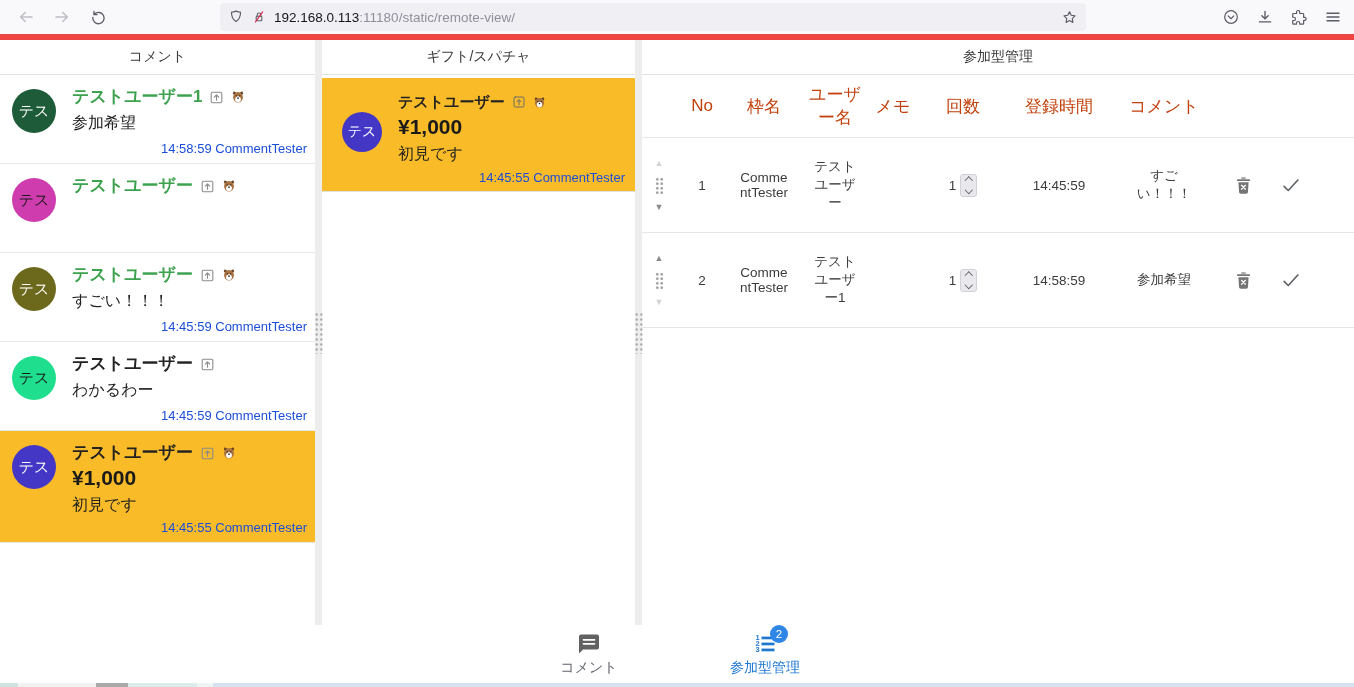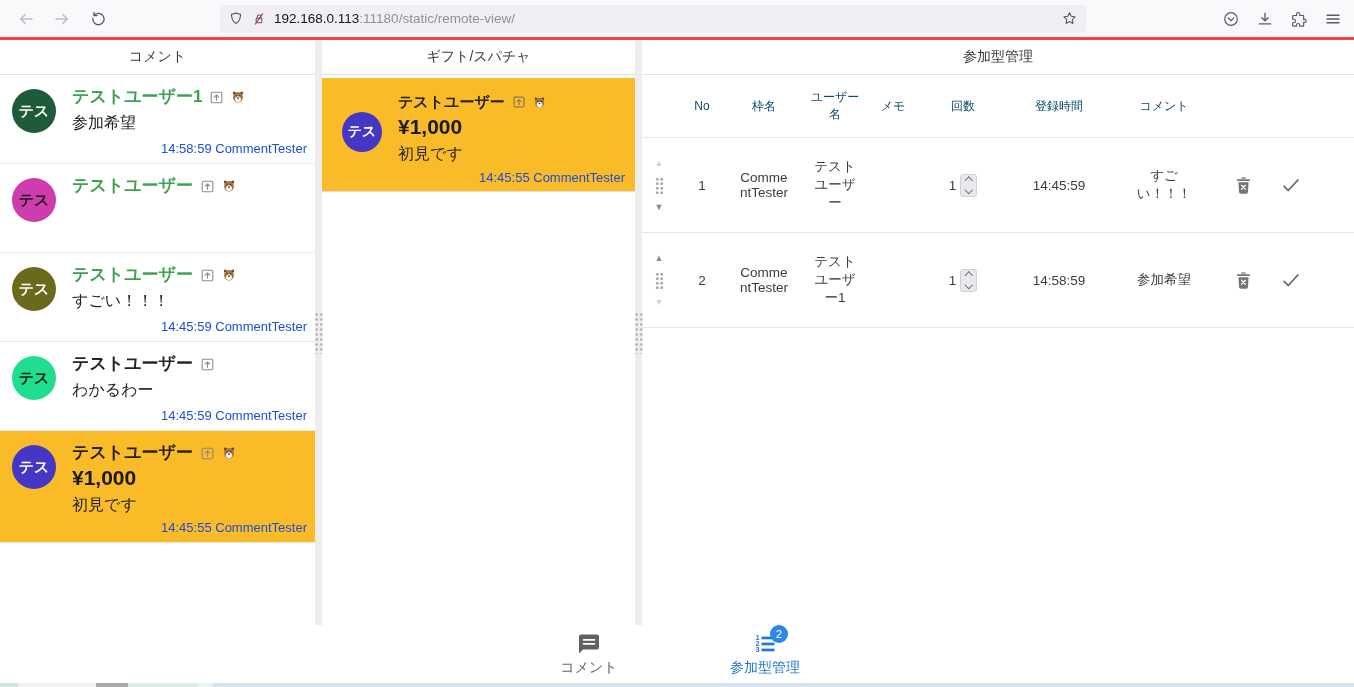--- a/index.html
+++ b/index.html
@@ -1,62 +1,62 @@
 <!DOCTYPE html>
 <html><head>
 <meta charset="utf-8">
 <style>
   html,body{margin:0;padding:0;width:1354px;height:687px;overflow:hidden;
     font-family:"Liberation Sans","DejaVu Sans",sans-serif;background:#fff;}
   *{box-sizing:border-box}
 
   
-  .chrome{height:40px;background:#f9f9fb;border-bottom:3px solid #ef4444;display:flex;align-items:center;padding:0 12px;}
+  .chrome{height:40px;background:#f9f9fb;border-bottom:6px solid #ef4444;display:flex;align-items:center;padding:0 12px;}
   .chrome .navbtn{width:28px;height:28px;display:flex;align-items:center;justify-content:center;border-radius:4px;margin-right:8px;flex:0 0 auto}
   .urlbar{margin-left:100px;width:866px;height:28px;background:#f0f0f4;border-radius:4px;display:flex;align-items:center;padding:0 8px;flex:0 0 auto}
   .urlbar .uicon{display:flex;align-items:center;margin-right:7px}
   .urltext{font-size:13.5px;color:#15141a;white-space:nowrap;flex:1}
   .urltext .dim{color:#8f8f9d}
   .chrome .right{margin-left:auto;display:flex;align-items:center;gap:16px}
   .chrome svg{display:block}
 
   
   .app{height:585px;display:flex;background:#fff}
   .col-header{height:35px;display:flex;align-items:center;justify-content:center;font-size:14px;color:#3a3a3a;border-bottom:1px solid #e3e3e3}
   .gutter{width:7px;background:#ededed;position:relative;flex:0 0 auto}
   .gutter .dots{position:absolute;top:272px;left:50%;transform:translateX(-50%);width:9px;height:42px;
     background-image:radial-gradient(circle,#b3b3b3 1.1px,transparent 1.45px);background-size:4.5px 5px}
 
   
   .col-comments{width:315px;flex:0 0 auto;display:flex;flex-direction:column}
   .citem{min-height:89px;border-bottom:1px solid #e8e8e8;display:flex;padding:10px 8px 5px 12px;background:#fff}
   .citem.selected{background:#f9bb27}
   .avatar{width:44px;height:44px;border-radius:50%;display:flex;align-items:center;justify-content:center;
-    font-size:15px;font-weight:bold;flex:0 0 auto;margin-top:4px}
+    font-size:15px;font-weight:normal;flex:0 0 auto;margin-top:4px}
   .cbody{flex:1;padding-left:16px;display:flex;flex-direction:column}
   .crow1{display:flex;align-items:center;gap:7px;line-height:24px}
   .cname{font-size:17px;font-weight:bold;color:#222}
   .camount{font-size:21px;font-weight:bold;color:#1a1a1a;line-height:26px}
   .cmsg{font-size:16px;color:#222;line-height:27px}
   .ctime{font-size:13px;color:#1d4ed8;text-align:right;margin-top:auto;line-height:19px}
 
   
   .col-gifts{width:313px;flex:0 0 auto;display:flex;flex-direction:column}
   .gitem{margin-top:3px;background:#f9bb27;border-bottom:1px solid #e0e0e0;display:flex;padding:12px 10px 4px 20px;min-height:111px}
   .gitem .avatar{width:40px;height:40px;margin-top:22px;font-size:14px}
   .gname{font-size:15px;font-weight:bold;color:#222}
   .gitem .cmsg{line-height:28px}
 
   
   .col-manage{flex:1;display:flex;flex-direction:column}
   .priority-row{height:34px;display:flex;align-items:center;justify-content:center;border-bottom:1px solid #e6e6e6}
   .priority-link{font-size:14px;color:#2196f3;cursor:pointer}
   .mtable{width:100%}
   .trow{display:grid;grid-template-columns:34px 52px 72px 70px 46px 94px 98px 112px 46px 49px;align-items:center;border-bottom:1px solid #e6e6e6}
-  .thead{min-height:63px;font-size:12px;color:#0c4a6e}
+  .thead{min-height:63px;font-size:17px;color:#c2410c}
   .tbody-row{min-height:95px;font-size:13.5px;color:#3c3c3c}
   .cell{display:flex;align-items:center;justify-content:center;text-align:center;padding:4px 2px}
   .cell .narrow{max-width:54px;word-break:break-word;overflow-wrap:break-word}
   .cell .narrowlat{max-width:54px;word-break:break-all}
   .cell .narrowcmt{max-width:58px}
   .reorder{display:flex;flex-direction:column;align-items:center;justify-content:center;gap:9px;height:100%;padding:10px 0}
   .tri{line-height:1;font-size:9px;color:#d2d2d2;cursor:pointer}
   .tri.en{color:#8a8a8a}
   .tri-up::before{content:"▲"}
   .tri-down::before{content:"▼"}

